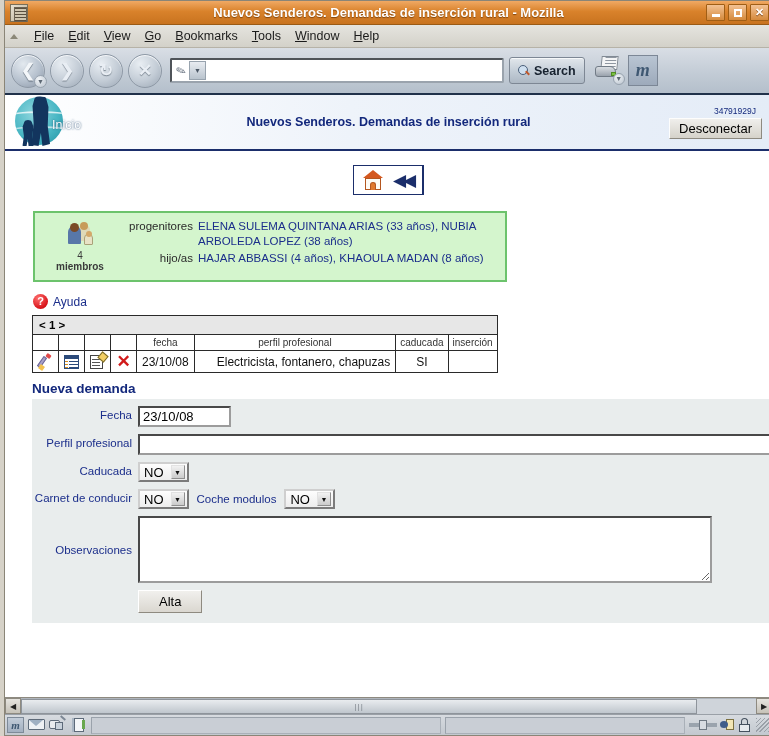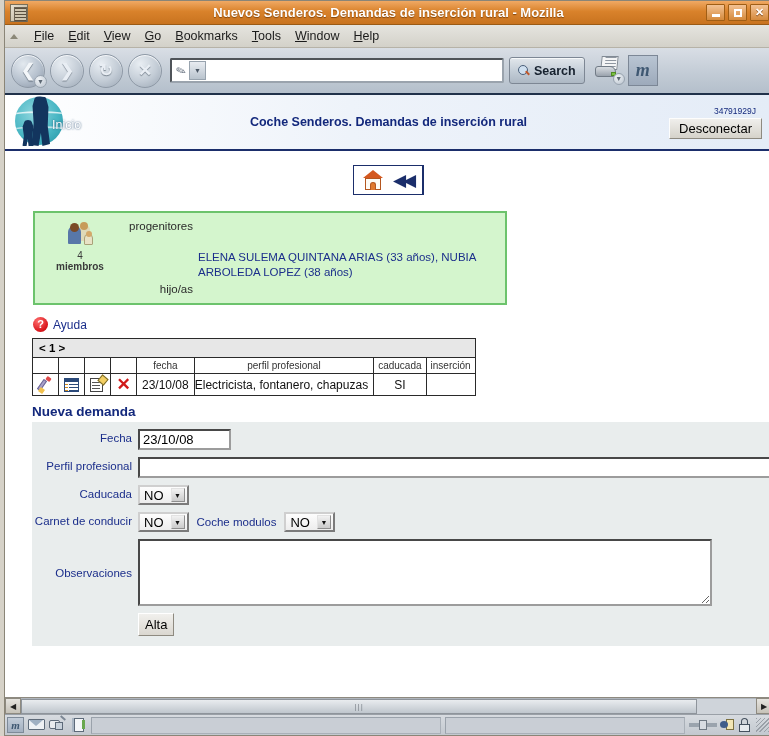--- a/index.html
+++ b/index.html
@@ -333,21 +333,21 @@
   .fam-count { font-size: 10px; color: #3a3a3a; margin-top: 3px; }
   .fam-mem { font-size: 10px; color: #3a3a3a; font-weight: bold; }
   .fam-grid {
     flex: 1 1 auto;
     display: grid;
     grid-template-columns: 76px 1fr;
     column-gap: 5px; row-gap: 2px;
     align-content: start;
   }
   .fam-k { font-size: 11.5px; color: #2b2b2b; text-align: right; padding-top: 1px; }
-  .fam-v { font-size: 11.5px; color: #1b2e8b; line-height: 15px; margin-top: 31px; }
+  .fam-v { font-size: 11.5px; color: #1b2e8b; line-height: 15px; }
 
   
   .help-row { padding: 12px 0 0 28px; display: flex; align-items: center; gap: 5px; }
   .help-icon {
     width: 15px; height: 15px; border-radius: 50%;
     background: radial-gradient(circle at 35% 28%, #ff6d6d 0%, #d8141a 70%, #9c0c10 100%);
     color: #fff; font-size: 11px; font-weight: bold;
     display: flex; align-items: center; justify-content: center;
     line-height: 1;
   }
@@ -437,21 +437,21 @@
   .inline-lab { font-size: 11.5px; color: #1b2e8b; }
   .ta {
     background: #fff; border: 2px inset #9c9c9c;
     width: 574px; height: 67px;
   }
   .alta-btn {
     font-size: 13px; font-family: "Liberation Sans", sans-serif;
     background: linear-gradient(to bottom,#f1f0ed,#dad7d0);
     border: 1px solid #8e8a80;
     border-top-color: #fff; border-left-color: #fff;
-    padding: 3px 6px;
+    padding: 3px 20px;
   }
 
   
   .hscroll {
     flex: 0 0 17px; height: 17px;
     background: #d4d0c8;
     border-top: 1px solid #8e8a80;
     display: flex; align-items: stretch;
   }
   .hs-btn {
@@ -592,21 +592,21 @@
   <div class="content-wrap">
    <div class="page">
 
     <div class="site-header">
       <div class="logo-wrap">
         <div class="logo-globe"></div>
         <div class="logo-person2"></div>
         <div class="logo-person"></div>
         <div class="logo-label">Inicio</div>
       </div>
-      <div class="site-title">Coche Senderos. Demandas de inserción rural</div>
+      <div class="site-title">Nuevos Senderos. Demandas de inserción rural</div>
       <div class="header-right">
         <div class="userid">34791929J</div>
         <div class="logout-btn">Desconectar</div>
       </div>
     </div>
 
     <div class="crumb-area">
       <div class="crumb-box">
         <div class="crumb-icons">
           <span class="house">
@@ -630,20 +630,21 @@
             <span class="p3"></span>
                 <span class="p3h"></span>
           </div>
           <div class="fam-count">4</div>
           <div class="fam-mem">miembros</div>
         </div>
         <div class="fam-grid">
           <div class="fam-k">progenitores</div>
           <div class="fam-v">ELENA SULEMA QUINTANA ARIAS (33 años), NUBIA ARBOLEDA LOPEZ (38 años)</div>
           <div class="fam-k">hijo/as</div>
+          <div class="fam-v">HAJAR ABBASSI (4 años), KHAOULA MADAN (8 años)</div>
         </div>
       </div>
     </div>
 
     <div class="help-row">
       <span class="help-icon">?</span>
       <span class="help-label">Ayuda</span>
     </div>
 
     <div class="tbl-wrap">
@@ -677,21 +678,21 @@
             <span class="ic ic-prop">
               <span class="sheet"></span>
               <span class="ln" style="top:5px"></span><span class="ln" style="top:8px"></span><span class="ln" style="top:11px"></span>
               <span class="pen2"></span>
             </span>
           </td>
           <td class="ic-cell">
             <span class="ic ic-x">✕</span>
           </td>
           <td>23/10/08</td>
-          <td style="text-align:right;padding-left:0">Electricista, fontanero, chapuzas</td>
+          <td style="text-align:right;padding-left:22px">Electricista, fontanero, chapuzas</td>
           <td style="width:48px">SI</td>
           <td style="width:48px"></td>
         </tr>
       </tbody>
           </table>
     </div>
 
     <div class="form-title">Nueva demanda</div>
     <div class="form-panel">
       <div class="form-grid">

